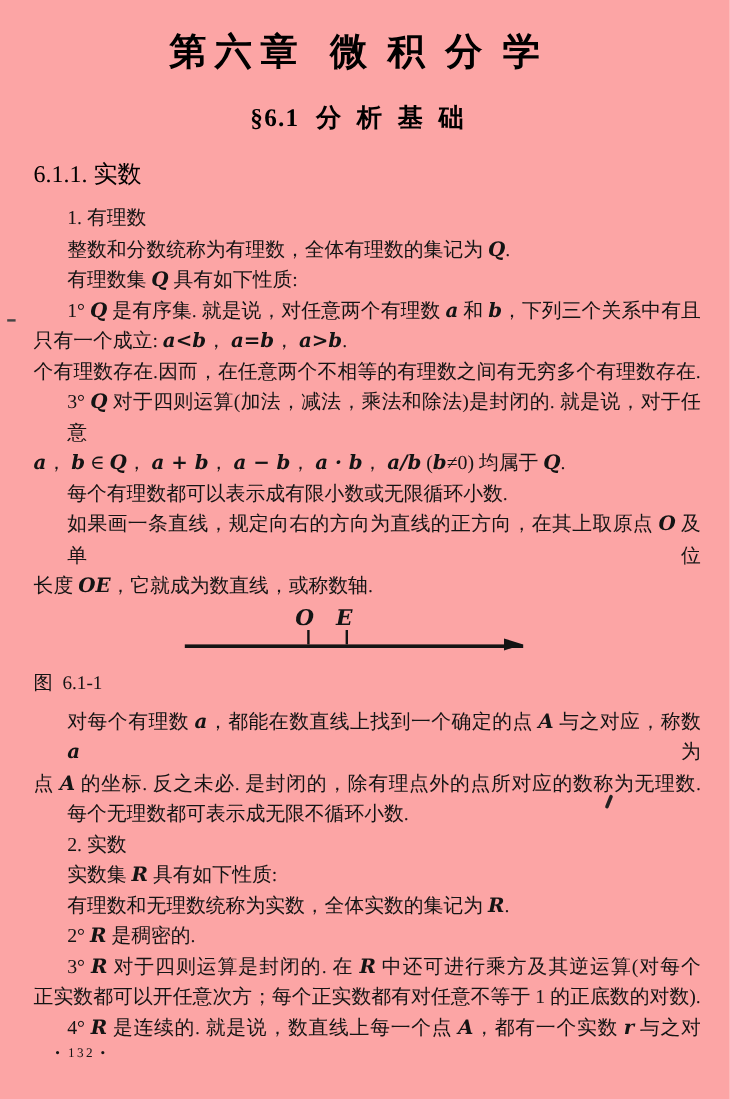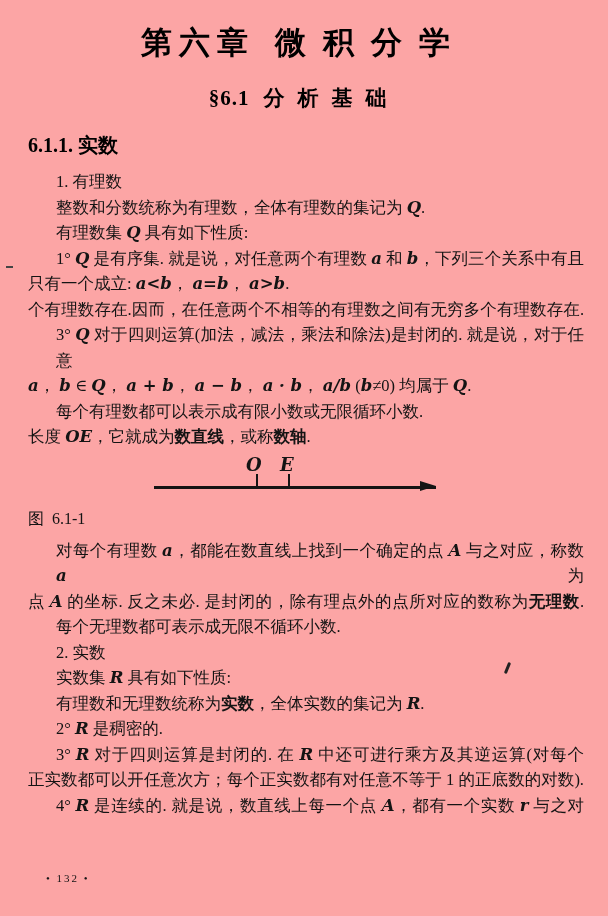--- a/index.html
+++ b/index.html
@@ -12,30 +12,30 @@
   
   .chapter{position:absolute;top:22px;left:0;width:100%;text-align:center;
     font-weight:bold;font-size:31px;color:#000;}
   .chapter-label{letter-spacing:7px;}
   .chapter-gap{display:inline-block;width:20px;}
   .chapter-name{letter-spacing:17px;}
   .section{position:absolute;top:84px;left:0;width:100%;text-align:center;
     font-weight:bold;font-size:21px;color:#000;}
   .section-number{margin-right:14px;letter-spacing:1px;}
   .section-name{letter-spacing:13px;}
-  .subsection{position:absolute;top:132px;left:28px;font-weight:bold;font-size:20px;color:#000;}
+  .subsection{position:absolute;top:132px;left:28px;font-weight:normal;font-size:20px;color:#000;}
 
   
   .content{position:absolute;left:28px;top:169px;width:556px;
     font-size:16.5px;line-height:25.5px;}
   .ln{min-height:25.5px;}
   .ind{padding-left:28px;}
   .fill{text-align:justify;text-align-last:justify;}
   .m{font-style:italic;font-weight:bold;font-family:"DejaVu Serif","Liberation Serif",serif;}
-  .b{font-weight:bold;}
+  .b{font-weight:normal;}
 
   
   .figure{position:relative;height:88px;}
   .fig-label{position:absolute;top:2px;font-style:italic;font-weight:bold;font-size:18px;
     font-family:"DejaVu Serif","Liberation Serif",serif;}
   .fig-label-o{left:218px;}
   .fig-label-e{left:252px;}
   .tick{position:absolute;top:24px;width:2px;height:12px;background:#141414;}
   .tick-o{left:228px;}
   .tick-e{left:260px;}
@@ -72,20 +72,21 @@
     <div>
         <div class="ln ind"><span>1. 有理数</span></div>
         <div class="ln ind"><span>整数和分数统称为有理数，全体有理数的集记为 </span><span class="m">Q</span><span>.</span></div>
         <div class="ln ind"><span>有理数集 </span><span class="m">Q</span><span> 具有如下性质:</span></div>
         <div class="ln ind fill"><span>1° </span><span class="m">Q</span><span> 是有序集. 就是说，对任意两个有理数 </span><span class="m">a</span><span> 和 </span><span class="m">b</span><span>，下列三个关系中有且</span></div>
         <div class="ln"><span>只有一个成立: </span><span class="m">a&lt;b</span><span>， </span><span class="m">a=b</span><span>， </span><span class="m">a&gt;b</span><span>.</span></div>
         <div class="ln fill"><span>个有理数存在.因而，在任意两个不相等的有理数之间有无穷多个有理数存在.</span></div>
         <div class="ln ind fill"><span>3° </span><span class="m">Q</span><span> 对于四则运算(加法，减法，乘法和除法)是封闭的. 就是说，对于任意</span></div>
         <div class="ln"><span class="m">a</span><span>， </span><span class="m">b</span><span> ∈ </span><span class="m">Q</span><span>， </span><span class="m">a + b</span><span>， </span><span class="m">a − b</span><span>， </span><span class="m">a · b</span><span>， </span><span class="m">a/b</span><span> (</span><span class="m">b</span><span>≠0) 均属于 </span><span class="m">Q</span><span>.</span></div>
         <div class="ln ind"><span>每个有理数都可以表示成有限小数或无限循环小数.</span></div>
+        <div class="ln ind fill"><span>如果画一条直线，规定向右的方向为直线的正方向，在其上取原点 </span><span class="m">O</span><span> 及单位</span></div>
         <div class="ln"><span>长度 </span><span class="m">OE</span><span>，它就成为</span><span class="b">数直线</span><span>，或称</span><span class="b">数轴</span><span>.</span></div>
       </div>
 
     <div class="figure">
       <span class="fig-label fig-label-o">O</span>
       <span class="fig-label fig-label-e">E</span>
       <div class="tick tick-o"></div>
       <div class="tick tick-e"></div>
       <div class="nline"></div>
       <div class="narrow"></div>

